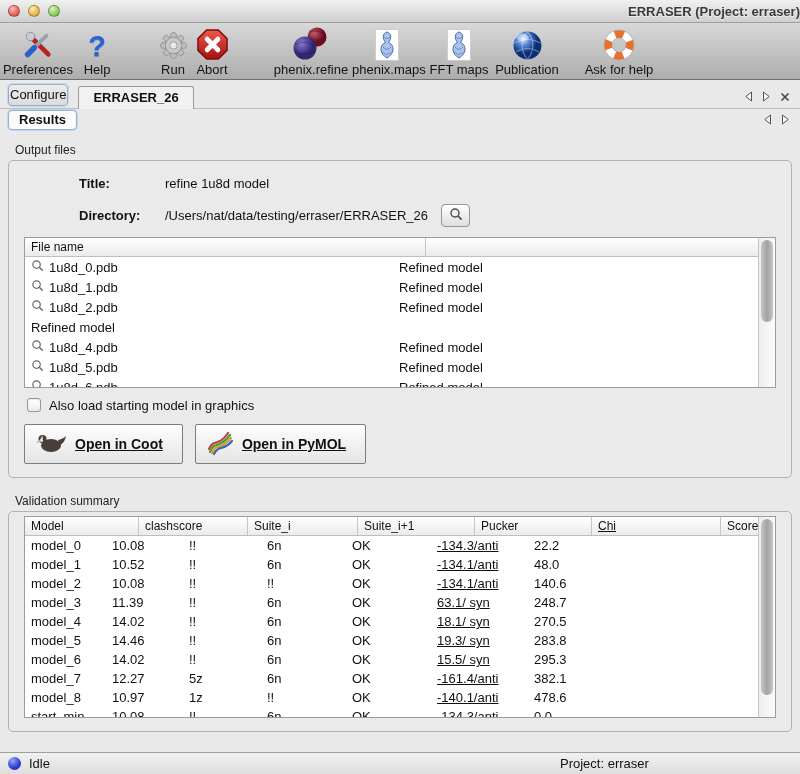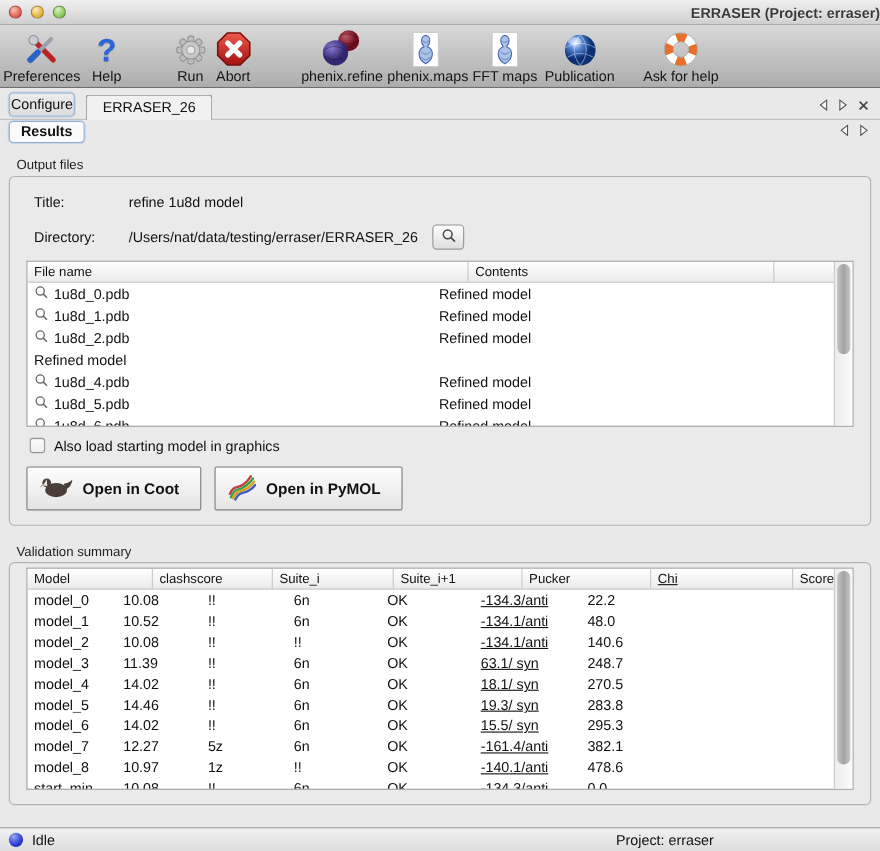--- a/index.html
+++ b/index.html
@@ -20,33 +20,33 @@
   .toolbar{height:56px;background:linear-gradient(#d8d8d8,#adadad);border-bottom:1px solid #6e6e6e;position:relative;}
   .tool{position:absolute;top:3px;text-align:center;cursor:default;}
   .tool .ticon{height:35px;display:flex;align-items:flex-end;justify-content:center;}
   .tool .tlabel{font-size:13px;color:#141414;white-space:nowrap;margin-top:1px;}
   .qmark{font-size:29px;line-height:30px;font-weight:bold;color:#2a64d8;text-shadow:0 1px 1px rgba(10,40,100,.4);}
 
   
   .tabrow1{height:23px;margin-top:5px;border-bottom:1px solid #bdbdbd;display:flex;align-items:flex-end;position:relative;}
   .tab-plain{margin:0 0 2px 8px;padding:2px 1px 3px;font-size:13px;background:linear-gradient(#ececec,#dcdcdc);
     border:1px solid #8fb0d8;border-radius:4px;box-shadow:0 0 0 1px rgba(150,180,220,.35);}
-  .tab-active{margin-left:10px;padding:3px 14px 4px;font-size:13px;font-weight:normal;background:#f1f1f1;
+  .tab-active{margin-left:10px;padding:3px 14px 4px;font-size:13px;font-weight:bold;background:#f1f1f1;
     border:1px solid #9a9a9a;border-bottom:none;border-radius:3px 3px 0 0;position:relative;top:1px;}
   .tabrow2{height:22px;display:flex;align-items:center;position:relative;}
   .tab-sub{margin-left:8px;padding:1px 10px 2px;font-size:13px;font-weight:bold;background:#fbfbfb;
     border:1px solid #8fb0d8;border-radius:4px;box-shadow:0 0 0 1px rgba(150,180,220,.35);}
   .navbtns{position:absolute;right:10px;top:0;bottom:0;display:flex;align-items:center;gap:9px;}
 
   
   .content{padding:5px 8px 0;}
   .section-label{font-size:12px;color:#222;margin:7px 0 3px 7px;}
   .groupbox{border:1px solid #b2b2b2;border-radius:5px;background:#eaeaea;padding:15px 15px 13px;}
   .kv{display:flex;align-items:center;font-size:13px;margin:0 0 13px 7px;}
-  .kv .k{width:86px;font-weight:normal;flex:0 0 auto;}
+  .kv .k{width:86px;font-weight:bold;flex:0 0 auto;margin-left:48px;}
   .searchbtn{margin-left:13px;width:27px;height:21px;border:1px solid #969696;border-radius:4px;
     background:linear-gradient(#ffffff,#dedede);display:flex;align-items:center;justify-content:center;}
 
   
   .table{display:flex;border:1px solid #9c9c9c;background:#fff;overflow:hidden;box-sizing:border-box;}
   .tmain{flex:1;overflow:hidden;min-width:0;}
   .thead{display:flex;height:19px;background:linear-gradient(#ffffff,#ebebeb);border-bottom:1px solid #bfbfbf;
     font-size:12px;color:#111;box-sizing:border-box;gap:32px;}
   .th{padding:2px 0 0 6px;box-sizing:border-box;white-space:nowrap;overflow:hidden;flex:0 0 auto;}
   .th + .th{border-left:1px solid #c6c6c6;}
@@ -59,21 +59,21 @@
   .vc0{width:81px;} .vc1{width:77px;} .vc2{width:78px;} .vc3{width:85px;}
   .vc4{width:85px;} .vc5{width:97px;text-decoration:underline;} .vc6{width:93px;} .vfill{flex:1 1 auto;}
   .sb{width:16px;border-left:1px solid #c6c6c6;background:linear-gradient(90deg,#ededed,#fbfbfb);position:relative;flex:0 0 auto;}
   .sb .thumb{position:absolute;left:2px;right:2px;top:2px;border-radius:6px;
     background:linear-gradient(90deg,#c6c6c6,#a2a2a2 50%,#c6c6c6);}
 
   
   .cbrow{display:flex;align-items:flex-start;gap:8px;font-size:13px;margin:10px 0 0 3px;}
   .cb{width:14px;height:14px;border:1px solid #979797;border-radius:3px;box-sizing:border-box;
     background:linear-gradient(#ffffff,#ececec);box-shadow:inset 0 1px 1px rgba(0,0,0,.08);}
-  .btnrow{display:flex;gap:12px;margin-top:11px;}
+  .btnrow{display:flex;gap:12px;margin-top:11px;text-decoration:underline;}
   .btn{display:flex;align-items:center;gap:9px;height:40px;padding:0 19px 0 11px;border:1px solid #7d7d7d;
     border-radius:2px;background:linear-gradient(#fefefe,#e4e4e4);font-size:14px;font-weight:bold;color:#111;box-sizing:border-box;}
 
   
   .statusbar{position:absolute;left:0;right:0;bottom:0;height:21px;border-top:1px solid #9f9f9f;
     background:linear-gradient(#f1f1f1,#dddddd);display:flex;align-items:center;padding:0 8px;font-size:13px;}
   .orb{width:13px;height:13px;border-radius:50%;margin-right:8px;
     background:radial-gradient(circle at 35% 28%, #96aaf2, #3240d6 55%, #141c8e);}
   .project{position:absolute;left:560px;}
 </style>
@@ -268,21 +268,20 @@
               <line x1="9" y1="9" x2="12.6" y2="12.6" stroke="#4a4a4a" stroke-width="1.7"></line>
             </svg>
           </span>
         </span>
       </div>
 
       <div class="table" style="height:151px">
         <div class="tmain">
           <div class="thead">
             <div class="th fc0">File name</div>
-            <div class="th fc1">Contents</div>
             <div class="th fcfill"></div>
           </div>
           <div class="tbody">
 
               <div class="trow frow">
                 <div class="td fc0 fcell">
                   <span>
                     <svg width="13" height="13" viewBox="0 0 14 14">
                       <circle cx="6" cy="6" r="4" fill="none" stroke="#666" stroke-width="1.3"></circle>
                       <line x1="9" y1="9" x2="12.6" y2="12.6" stroke="#666" stroke-width="1.5"></line>

